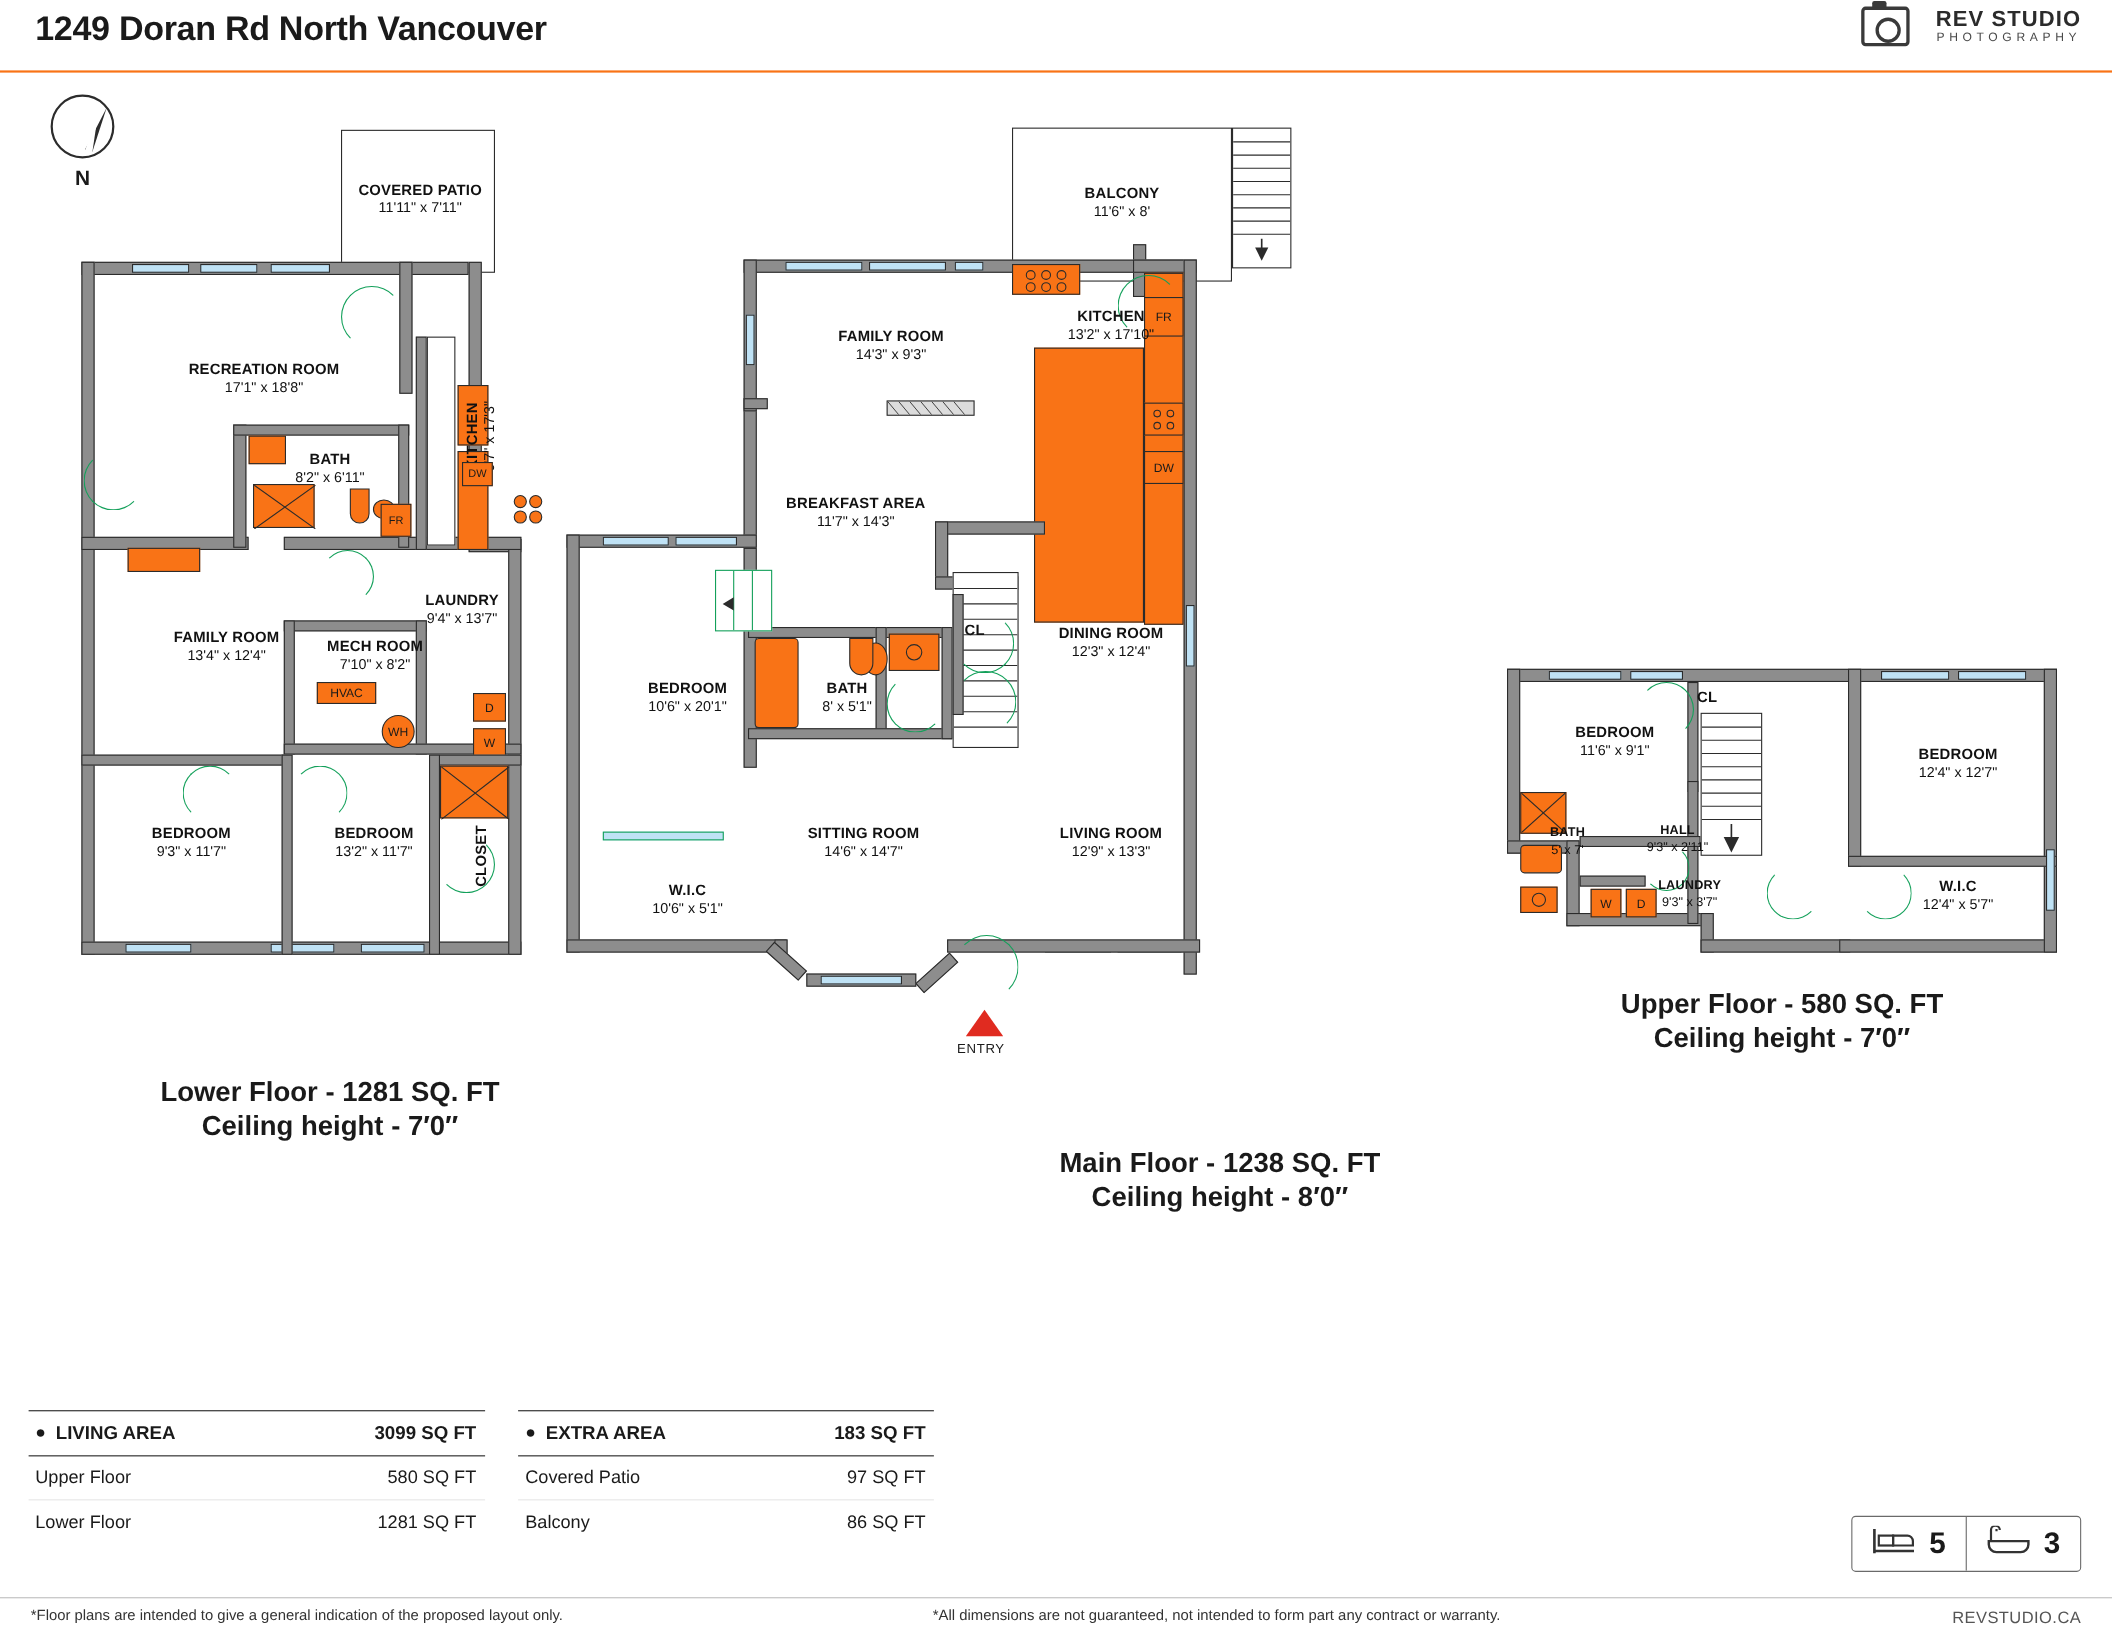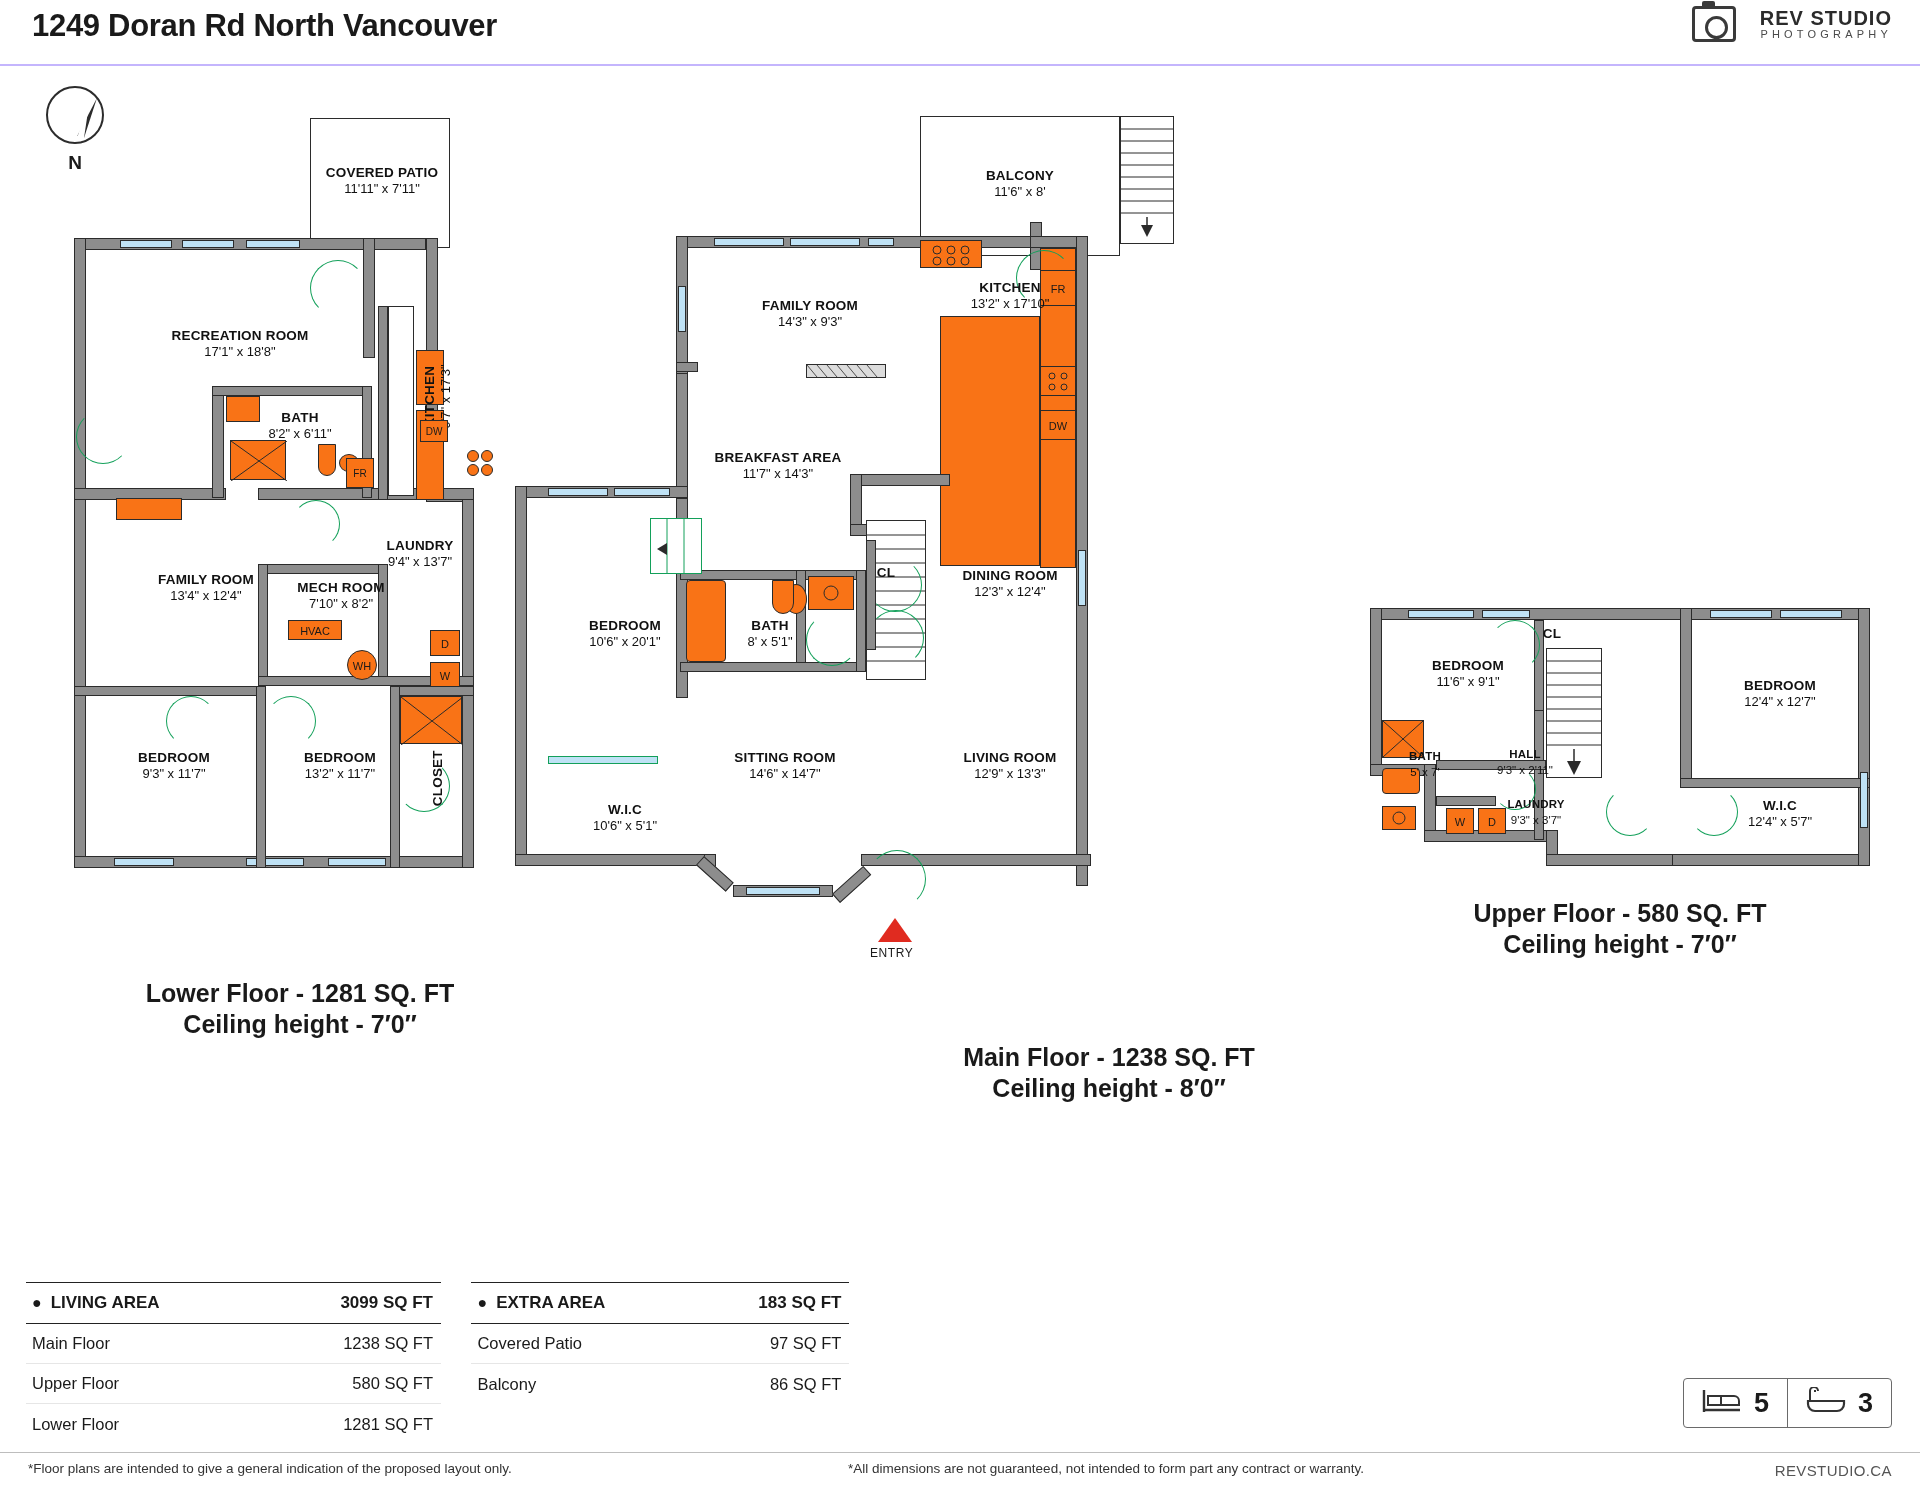--- a/index.html
+++ b/index.html
@@ -11,21 +11,21 @@
     font-family: "Liberation Sans", sans-serif;
     color: #1a1a1a;
     position: relative;
     overflow: hidden;
   }
   .page { position: relative; width: 1920px; height: 1486px; }
 
   
   .header {
     position: absolute; left: 0; top: 0; width: 1920px; height: 66px;
-    border-bottom: 2px solid #c4b5fd;
+    border-bottom: 2px solid #f97316;
   }
   .title {
     position: absolute; left: 32px; top: 8px;
     font-size: 31px; font-weight: bold; letter-spacing: -0.3px;
     white-space: nowrap;
   }
   .logo { position: absolute; right: 28px; top: 6px; display: flex; align-items: center; gap: 24px; }
   .logo-cam {
     width: 44px; height: 36px; border: 3px solid #3a3a3a; border-radius: 4px;
     position: relative;
@@ -548,24 +548,20 @@
   </div>
 
   <div class="areas">
     <div class="area-box box-a">
       <div class="area-head">
         <span class="bullet">●</span>
         <span>LIVING AREA</span>
         <span class="area-val">3099 SQ FT</span>
       </div>
       <div class="area-row">
-        <span class="area-name">Main Floor</span>
-        <span class="area-val">1238 SQ FT</span>
-      </div>
-      <div class="area-row">
         <span class="area-name">Upper Floor</span>
         <span class="area-val">580 SQ FT</span>
       </div>
       <div class="area-row">
         <span class="area-name">Lower Floor</span>
         <span class="area-val">1281 SQ FT</span>
       </div>
     </div>
 
     <div class="area-box box-b">

